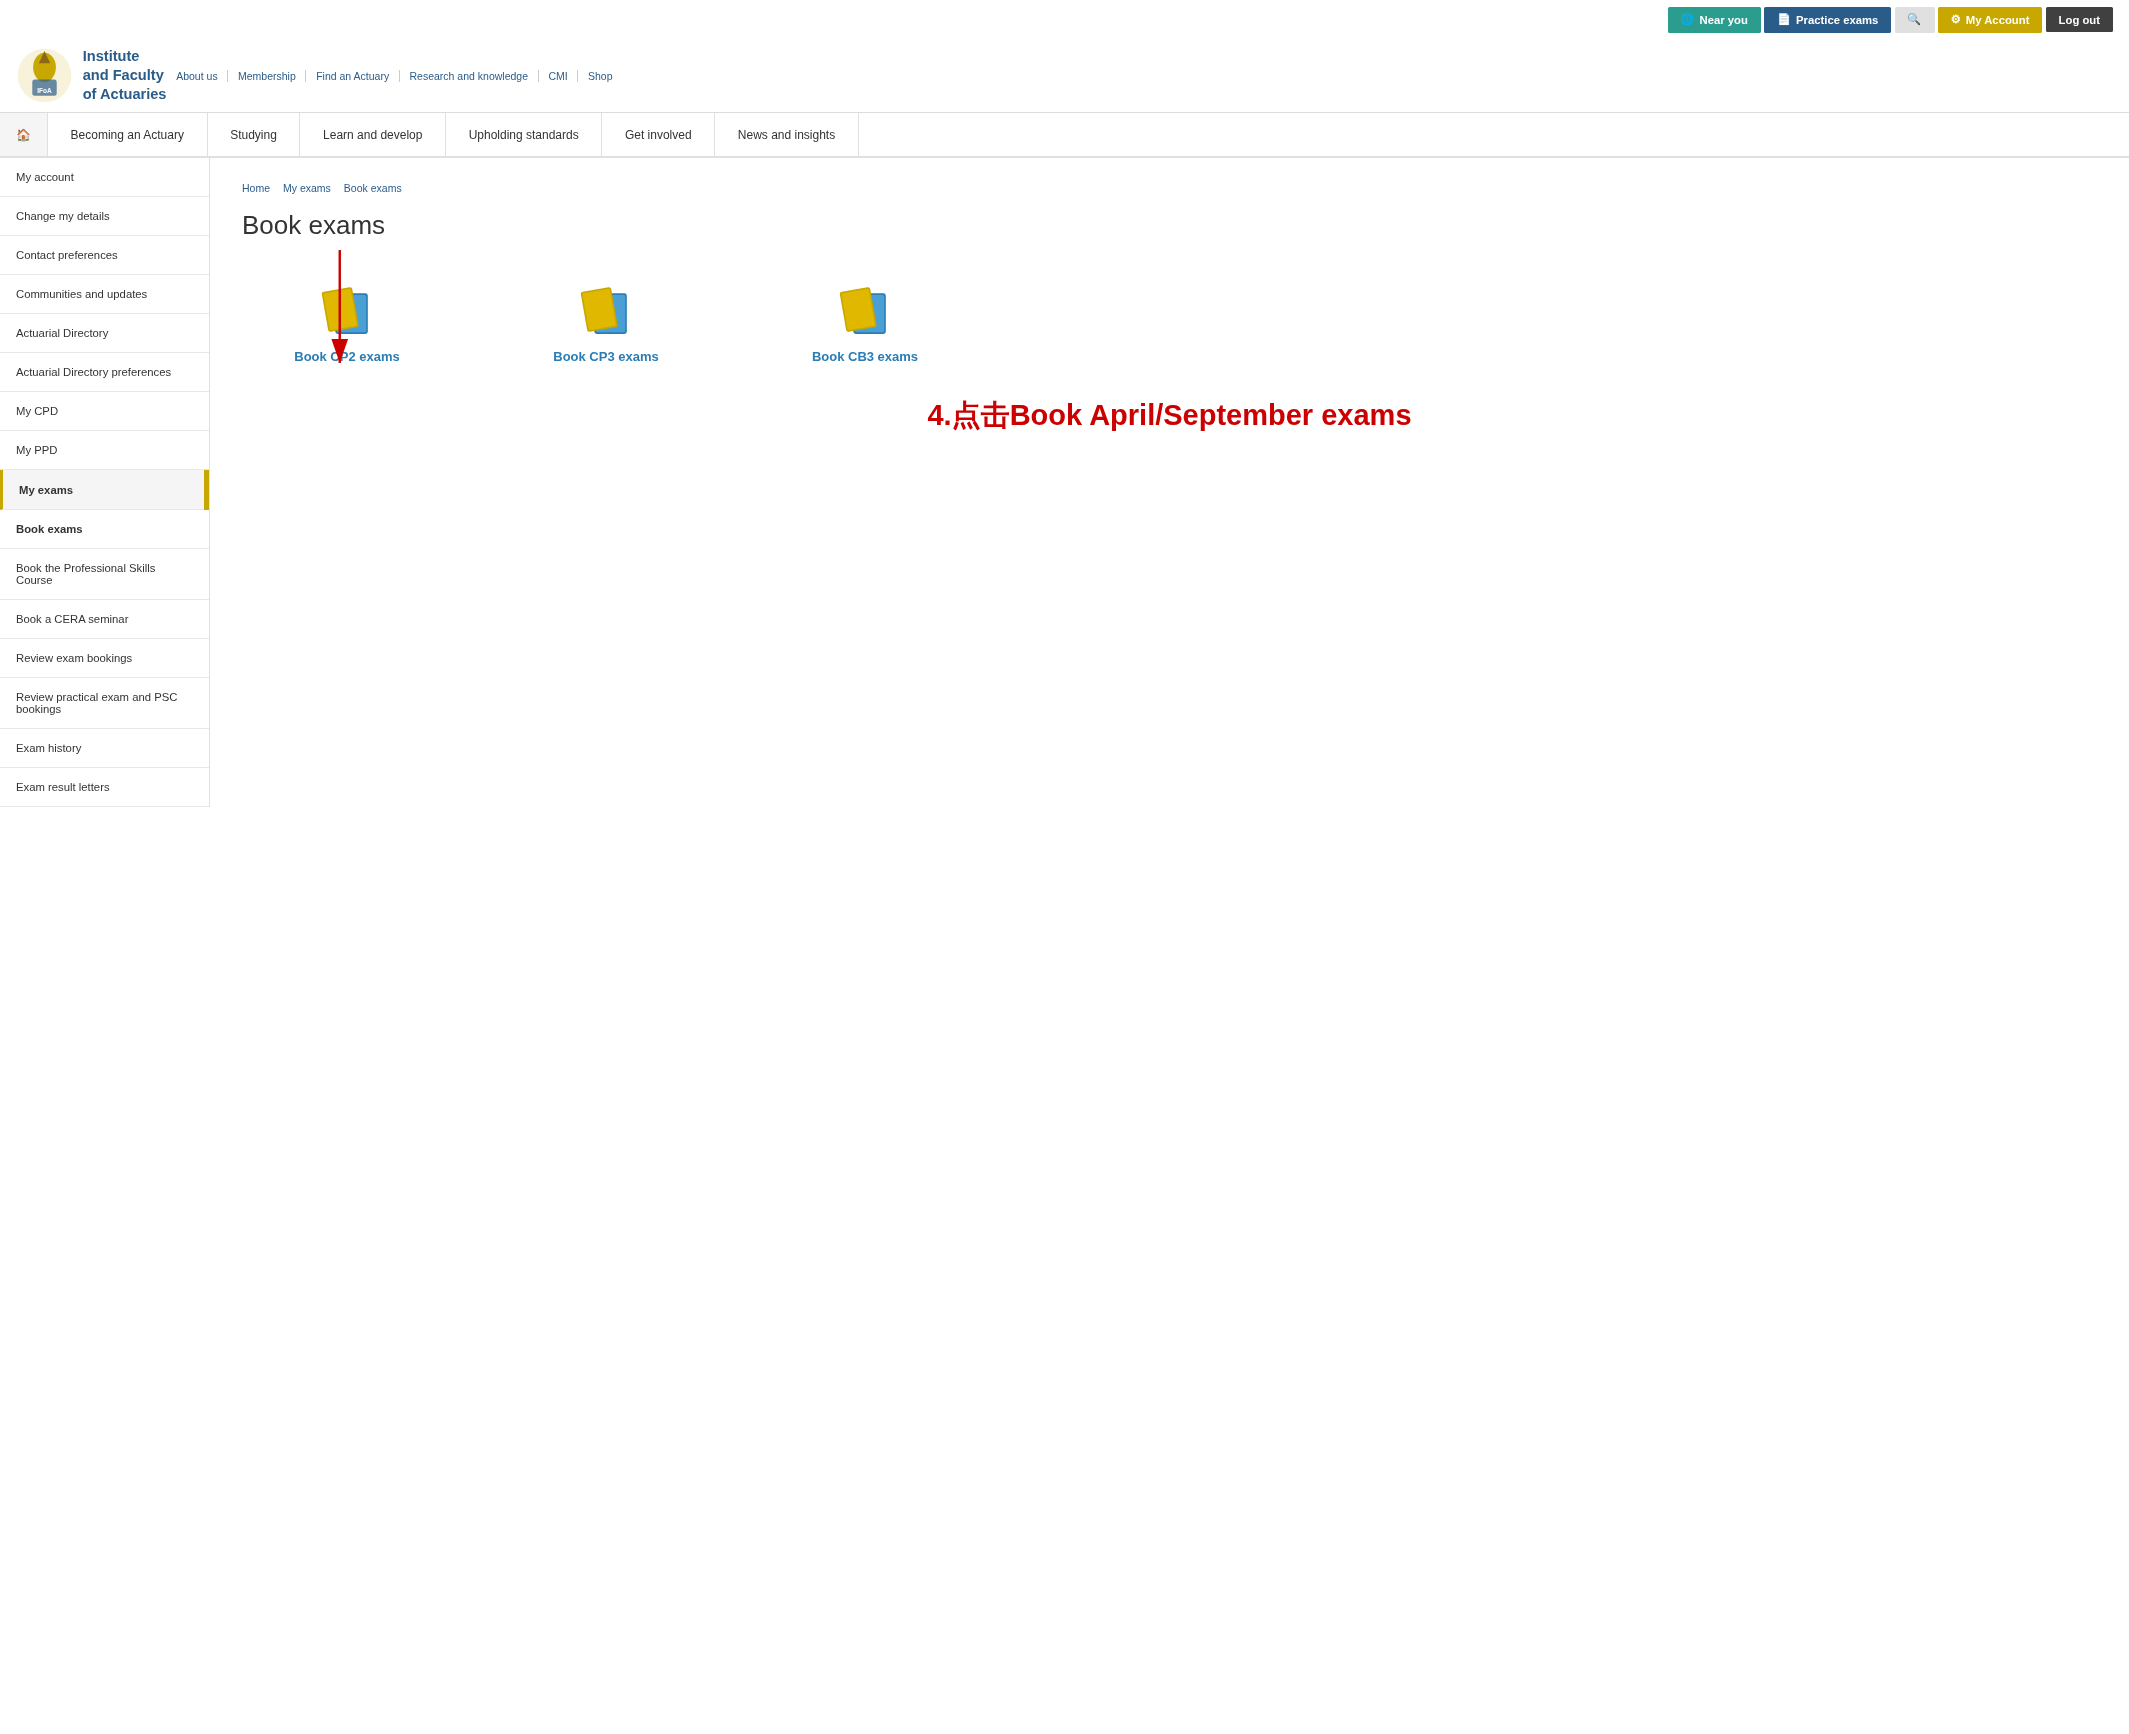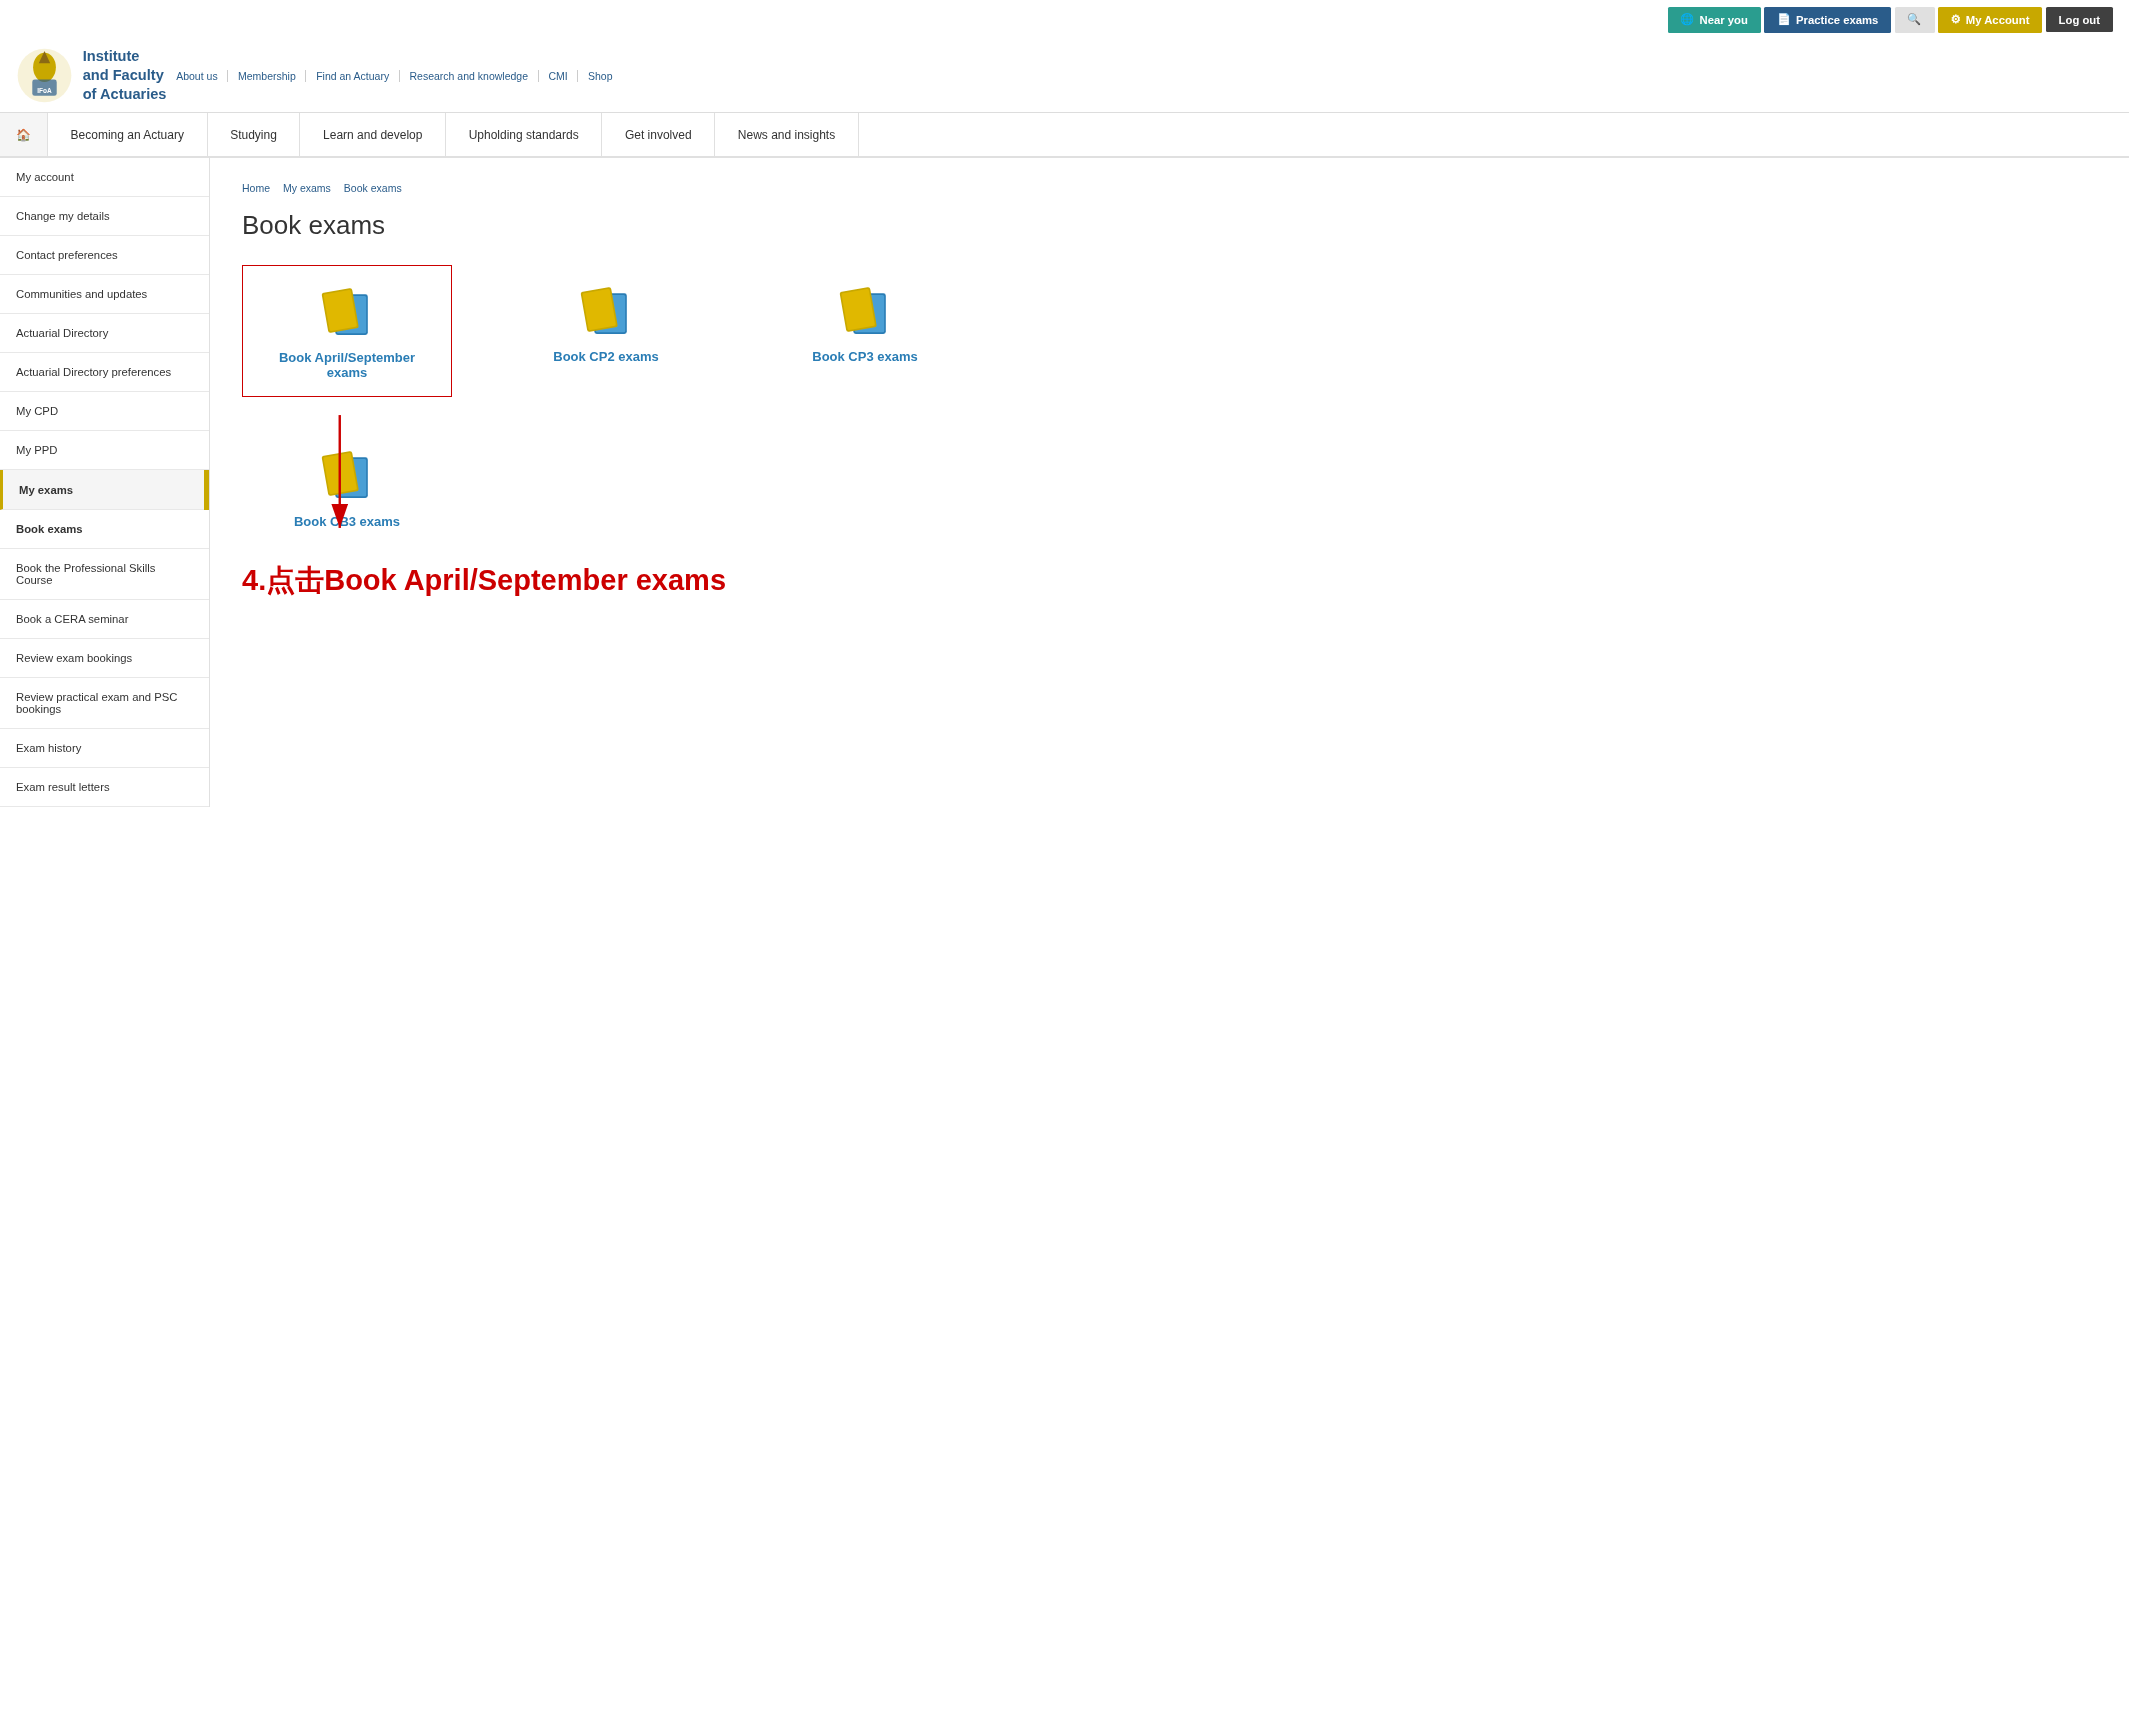--- a/index.html
+++ b/index.html
@@ -302,31 +302,20 @@
       <span> </span>
       <a href="#">My exams</a>
       <span> </span>
       <a href="#">Book exams</a>
     </div>
 
     <h1 class="page-title">Book exams</h1>
 
     <div class="exam-cards">
 
-      <div class="exam-card highlighted">
-        <svg class="exam-icon" viewBox="0 0 80 70">
-
-          <rect x="25" y="15" width="40" height="50" rx="3" fill="#2a7db5"></rect>
-          <rect x="27" y="17" width="36" height="46" rx="2" fill="#4a9fd5"></rect>
-
-          <rect x="12" y="10" width="38" height="50" rx="3" fill="#c8a800" transform="rotate(-10 31 35)"></rect>
-          <rect x="14" y="12" width="34" height="46" rx="2" fill="#e0b800" transform="rotate(-10 31 35)"></rect>
-        </svg>
-        <span class="exam-card-label">Book April/September exams</span>
-      </div>
 
       <div class="exam-card">
         <svg class="exam-icon" viewBox="0 0 80 70">
           <rect x="25" y="15" width="40" height="50" rx="3" fill="#2a7db5"></rect>
           <rect x="27" y="17" width="36" height="46" rx="2" fill="#4a9fd5"></rect>
           <rect x="12" y="10" width="38" height="50" rx="3" fill="#c8a800" transform="rotate(-10 31 35)"></rect>
           <rect x="14" y="12" width="34" height="46" rx="2" fill="#e0b800" transform="rotate(-10 31 35)"></rect>
         </svg>
         <span class="exam-card-label">Book CP2 exams</span>
       </div>
@@ -346,21 +335,21 @@
           <rect x="25" y="15" width="40" height="50" rx="3" fill="#2a7db5"></rect>
           <rect x="27" y="17" width="36" height="46" rx="2" fill="#4a9fd5"></rect>
           <rect x="12" y="10" width="38" height="50" rx="3" fill="#c8a800" transform="rotate(-10 31 35)"></rect>
           <rect x="14" y="12" width="34" height="46" rx="2" fill="#e0b800" transform="rotate(-10 31 35)"></rect>
         </svg>
         <span class="exam-card-label">Book CB3 exams</span>
       </div>
 
     </div>
 
-    <div style="position:relative; margin-top: 8px;">
+    <div style="position:relative; margin-top: 8px; text-align: center;">
 
       <svg width="162" height="129" style="position:absolute; left:49px; top:-154px;" viewBox="0 0 200 160">
         <defs>
           <marker id="arrowhead" markerWidth="10" markerHeight="7" refX="10" refY="3.5" orient="auto">
             <polygon points="0 0, 10 3.5, 0 7" fill="#cc0000"></polygon>
           </marker>
         </defs>
         <line x1="60" y1="10" x2="60" y2="150" stroke="#cc0000" stroke-width="3" marker-end="url(#arrowhead)"></line>
       </svg>
 

